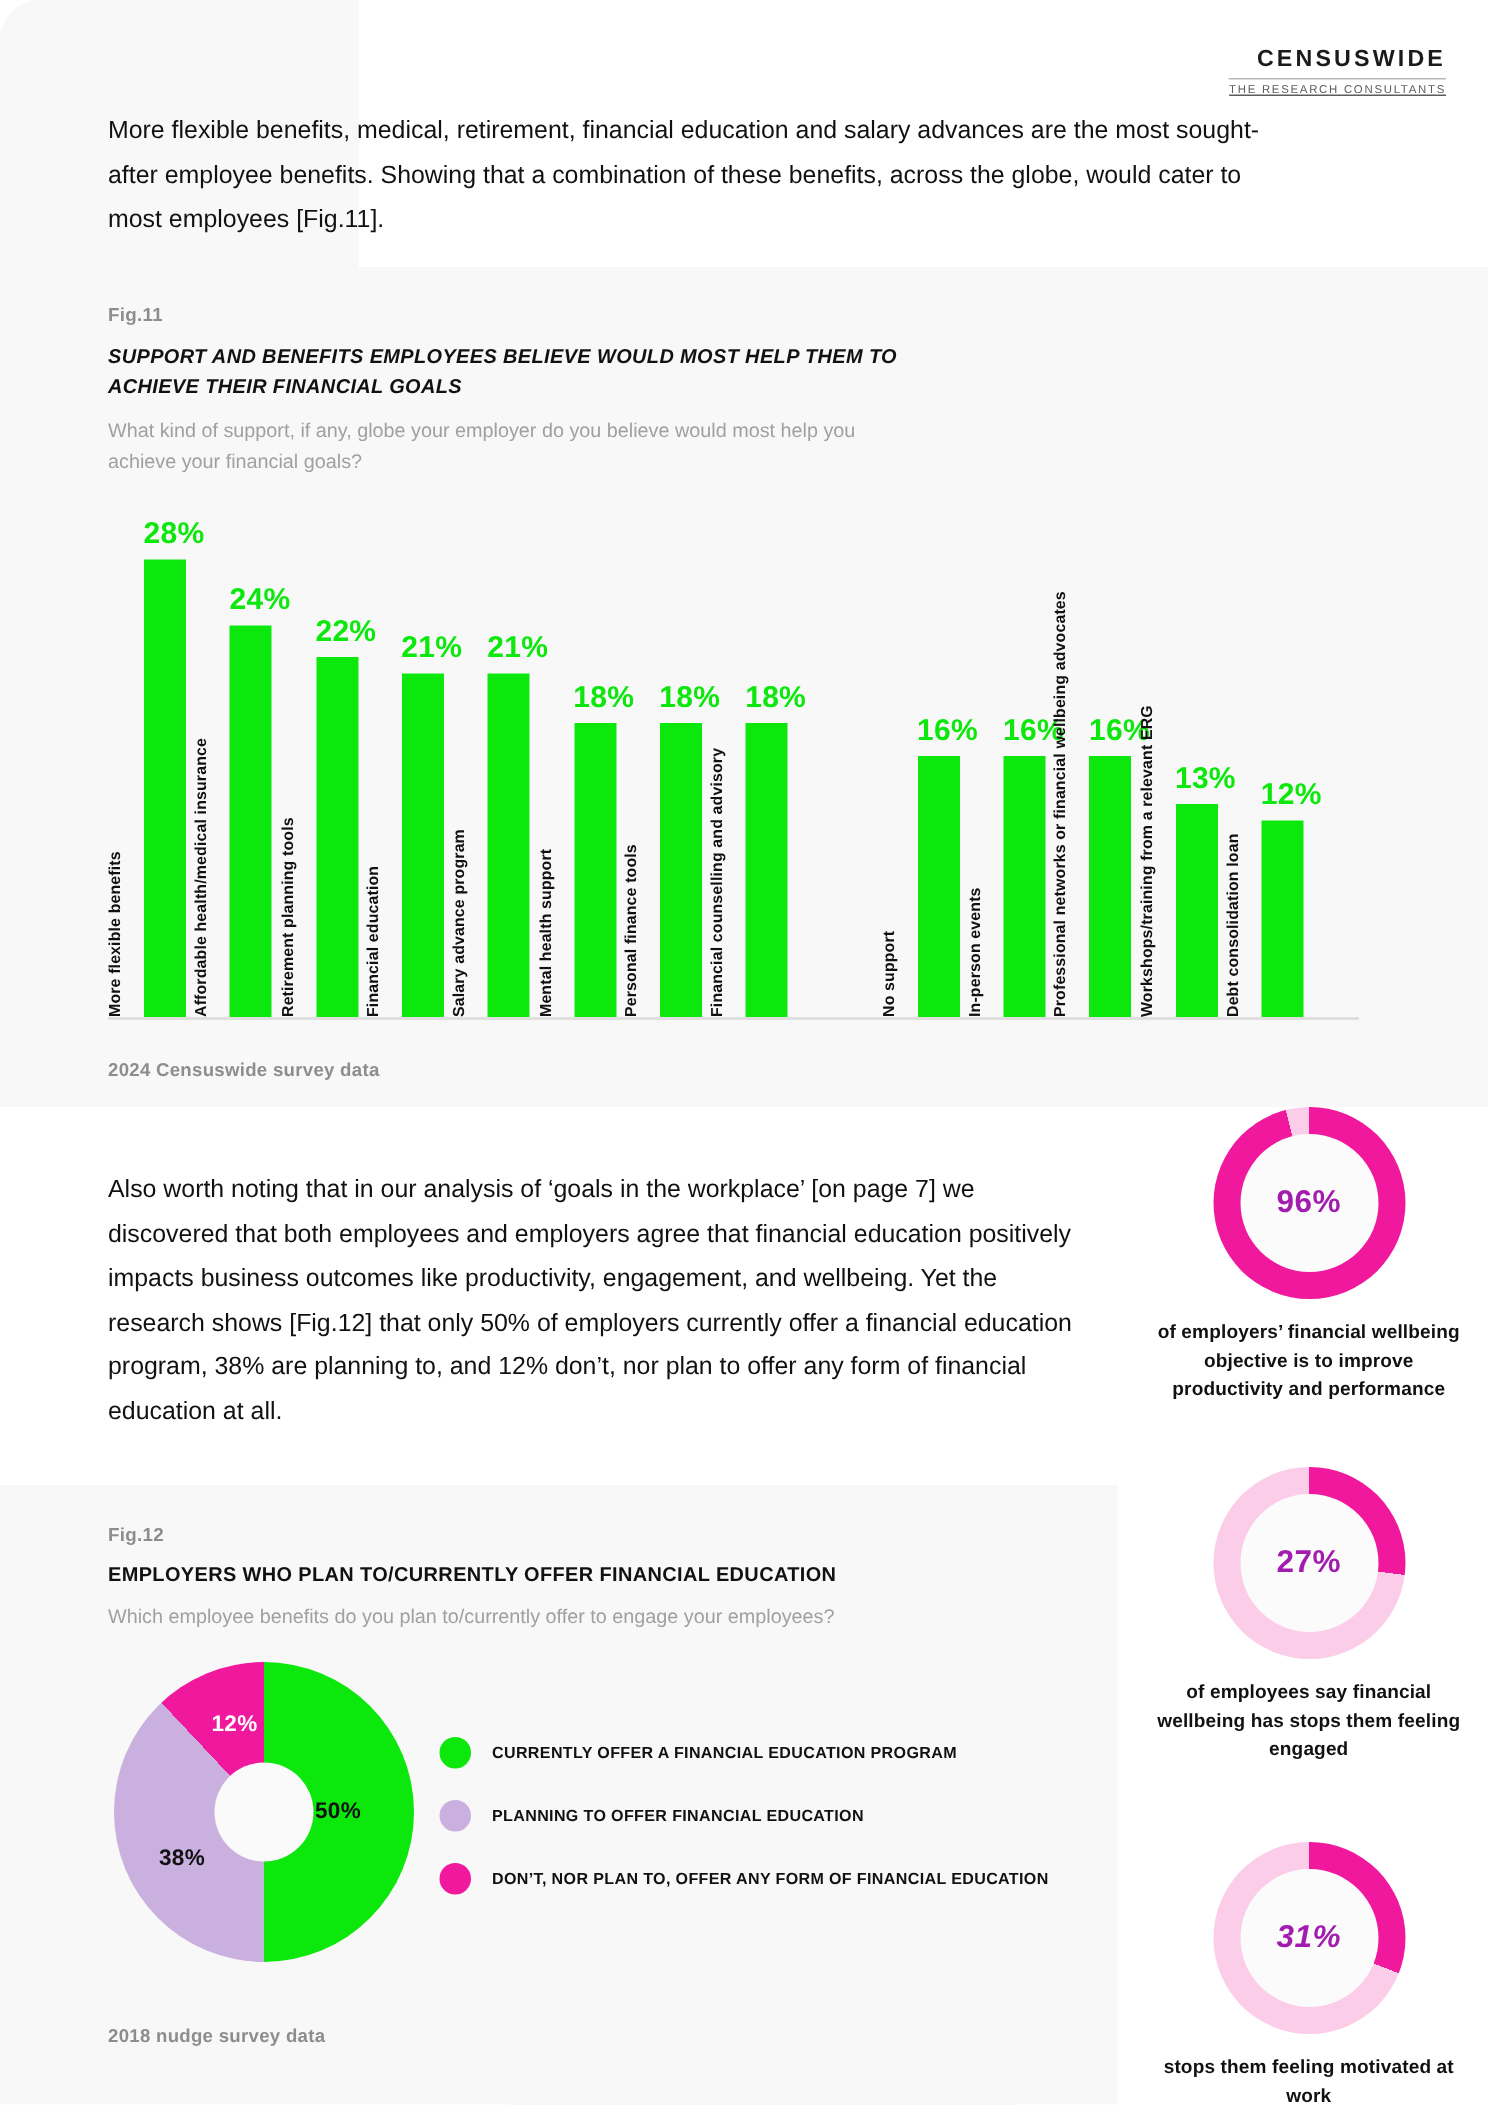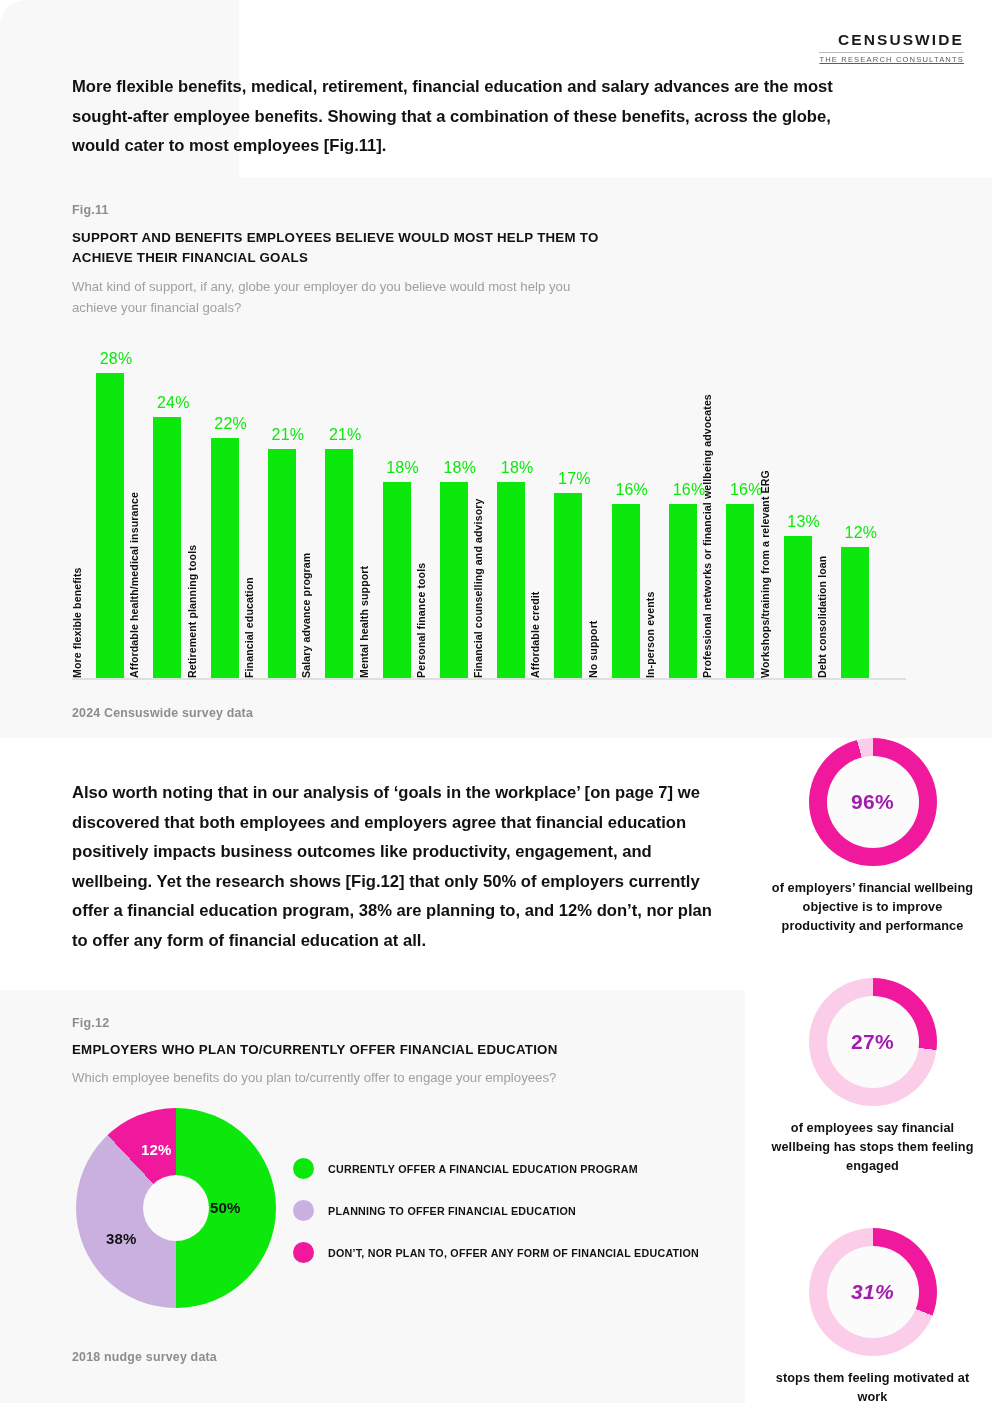--- a/index.html
+++ b/index.html
@@ -19,21 +19,21 @@
   }
   .logo-rule { height:1px; background:#b9b9b9; margin:4px 0 3px 0; }
   .logo-sub {
     font-size:7.6px; letter-spacing:1.15px; color:#5c5c5c; line-height:1;text-decoration:underline;
   }
 
   
   .para {
     position:absolute; left:72px;
     font-size:16.6px; line-height:29.5px; color:#111;
-    font-weight:700;
+    font-weight:400;
   }
   #intro-para { top:72px; width:790px; }
   #mid-para  { top:778px; width:660px; }
 
   
   .panel { position:absolute; background:#f8f8f8; }
   #fig11-panel { left:0; top:178px; width:992px; height:560px; }
   #fig12-panel { left:0; top:990px; width:745px; height:413px; }
   #side-panel  {
     left:753px; top:710px; width:239px; height:693px;
@@ -42,21 +42,21 @@
 
   .fig-label { font-size:12.5px; font-weight:700; color:#8d8d8d; letter-spacing:.2px; }
   .fig-title {
     font-size:13.3px; font-weight:700; color:#111;
     letter-spacing:.25px; line-height:20px; text-transform:uppercase;
   }
   .fig-sub { font-size:13.2px; color:#a0a0a0; line-height:21px; }
   .fig-source { font-size:12.4px; font-weight:700; color:#8d8d8d; letter-spacing:.2px; }
 
   #fig11-head { position:absolute; left:72px; top:203px; }
-  #fig11-head .fig-title { margin-top:11px; }
+  #fig11-head .fig-title { margin-top:11px;font-style:italic; }
   #fig11-head .fig-sub { margin-top:8px; }
   #fig11-source { position:absolute; left:72px; top:706px; }
 
   #fig12-head { position:absolute; left:72px; top:1016px; }
   #fig12-head .fig-title { margin-top:10px; }
   #fig12-head .fig-sub { margin-top:7px; }
   #fig12-source { position:absolute; left:72px; top:1350px; }
 
   
   #bar-chart {
@@ -69,21 +69,21 @@
   }
   .bar-group {
     position:absolute; bottom:2px; width:52px;
   }
   .bar-rect {
     position:absolute; bottom:0; left:24px; width:28px;
     background:#0ce80c;
   }
   .bar-value {
     position:absolute; left:16px; width:56px; text-align:center;
-    font-size:16px; font-weight:400; color:#0ce80c; letter-spacing:.2px;
+    font-size:20px; font-weight:700; color:#0ce80c; letter-spacing:.2px;
     white-space:nowrap;
   }
   .bar-cat {
     position:absolute; bottom:0; left:0; width:22px;
     font-size:10.6px; font-weight:700; color:#111; line-height:11.6px;
     writing-mode:vertical-rl; transform:rotate(180deg);
     text-align:left; letter-spacing:.1px;
   }
 
   
@@ -187,25 +187,20 @@
       <div class="bar-group" style="left: 343.8px; height: 330px;">
         <div class="bar-cat" style="height: 295px;">Personal finance tools</div>
         <div class="bar-rect" style="height: 196px; background: rgb(12, 232, 12);"></div>
         <div class="bar-value" style="bottom: 201px;">18%</div>
       </div>
       <div class="bar-group" style="left: 401.1px; height: 330px;">
         <div class="bar-cat" style="height: 295px;">Financial counselling and advisory</div>
         <div class="bar-rect" style="height: 196px; background: rgb(12, 232, 12);"></div>
         <div class="bar-value" style="bottom: 201px;">18%</div>
       </div>
-      <div class="bar-group" style="left: 458.4px; height: 330px;">
-        <div class="bar-cat" style="height: 295px;">Affordable credit</div>
-        <div class="bar-rect" style="height: 185px; background: rgb(12, 232, 12);"></div>
-        <div class="bar-value" style="bottom: 190px;">17%</div>
-      </div>
       <div class="bar-group" style="left: 515.7px; height: 330px;">
         <div class="bar-cat" style="height: 295px;">No support</div>
         <div class="bar-rect" style="height: 174px; background: rgb(12, 232, 12);"></div>
         <div class="bar-value" style="bottom: 179px;">16%</div>
       </div>
       <div class="bar-group" style="left: 573px; height: 330px;">
         <div class="bar-cat" style="height: 295px;">In-person events</div>
         <div class="bar-rect" style="height: 174px; background: rgb(12, 232, 12);"></div>
         <div class="bar-value" style="bottom: 179px;">16%</div>
       </div>

